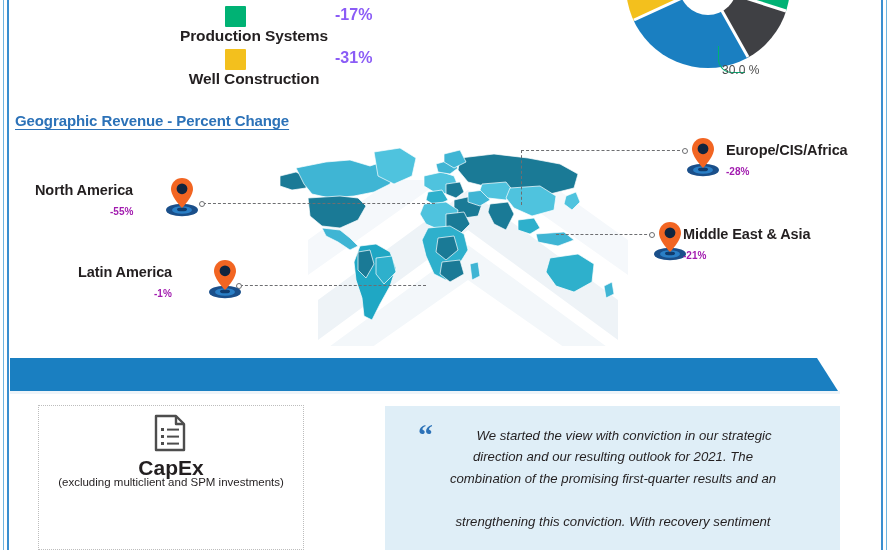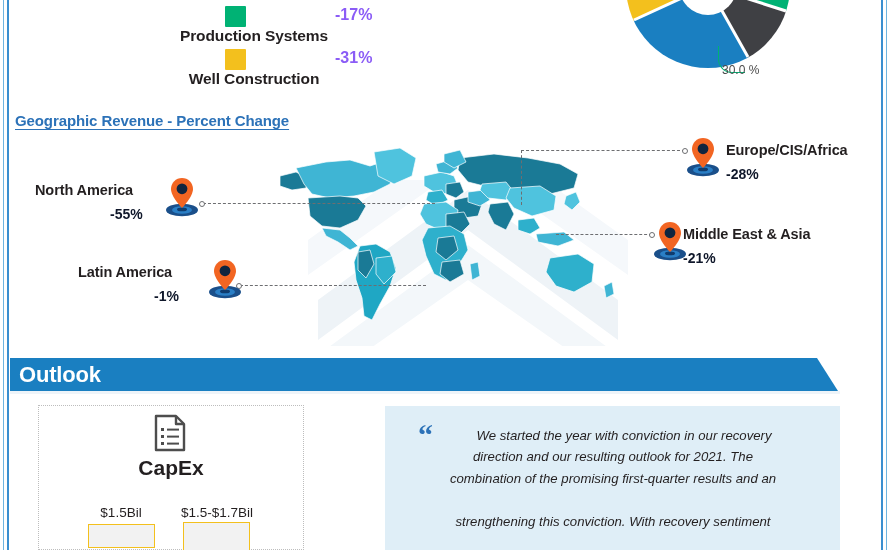--- a/index.html
+++ b/index.html
@@ -113,21 +113,21 @@
     position:absolute;left:6px;top:0;width:22px;height:30px;
   }
   .pin .ripple{
     position:absolute;left:0px;top:25px;width:34px;height:14px;
   }
   .geo-label{
     position:absolute;font-size:14.5px;font-weight:bold;color:#231f20;
     white-space:nowrap;letter-spacing:-0.1px;
   }
   .geo-value{
-    position:absolute;font-size:14px;font-weight:bold;color:#0f172a;
+    position:absolute;font-size:10px;font-weight:bold;color:#a21caf;
     white-space:nowrap;
   }
   .dash-line{
     position:absolute;height:0;border-top:1.2px dashed #6d6e71;
   }
   .dash-dot{
     position:absolute;width:4px;height:4px;border-radius:50%;
     border:1px solid #6d6e71;background:#fff;
   }
 
@@ -375,52 +375,42 @@
     <div class="geo-value" style="left:716px;top:34px;">-28%</div>
 
     <div class="geo-label" style="left:673px;top:94px;">Middle East &amp; Asia</div>
     <div class="geo-value" style="left:673px;top:118px;">-21%</div>
 
   </div>
 
   <svg class="outlook-band" viewBox="0 0 830 33" preserveAspectRatio="none">
     <path d="M0 0 L807 0 L828 33 L0 33 Z" fill="#1a7fc1"></path>
   </svg>
-  <div class="outlook-title">Outlook</div>
   <div class="band-shadow"></div>
 
   <div class="capex-card"></div>
 
   <svg class="capex-icon" viewBox="0 0 36 38">
     <path d="M4 2 L24 2 L32 10 L32 36 L4 36 Z" fill="none" stroke="#4d4d4d" stroke-width="2.4" stroke-linejoin="round"></path>
     <path d="M24 2 L24 10 L32 10" fill="none" stroke="#4d4d4d" stroke-width="2.4" stroke-linejoin="round"></path>
     <rect x="9" y="14" width="3" height="3" fill="#4d4d4d"></rect>
     <rect x="9" y="21" width="3" height="3" fill="#4d4d4d"></rect>
     <rect x="9" y="28" width="3" height="3" fill="#4d4d4d"></rect>
     <rect x="15" y="14.6" width="12" height="2" fill="#4d4d4d"></rect>
     <rect x="15" y="21.6" width="12" height="2" fill="#4d4d4d"></rect>
     <rect x="15" y="28.6" width="12" height="2" fill="#4d4d4d"></rect>
   </svg>
 
   <div class="capex-title">CapEx</div>
-
-  <div class="capex-bars">
-    <div class="bar-item b1">
-      <div class="bar-label">$1.5Bil</div>
-      <div class="bar-box"></div>
-    </div>
-    <div class="bar-item b2">
-      <div class="bar-label">$1.5-$1.7Bil</div>
-      <div class="bar-box"></div>
-    </div>
-  </div>
+  <div class="capex-sub">(excluding multiclient and SPM investments)</div>
+
 
   <div class="quote-panel"></div>
   <div class="quote-mark">“</div>
   <div class="quote-text">
-    <span class="indent"></span><span>We started the year with conviction in our recovery</span><br>
+    <span class="indent"></span><span>We started the view with conviction in our strategic</span><br>
     <span>direction and our resulting outlook for 2021. The</span><br>
     <span>combination of the promising first-quarter results and an</span><br>
     <br>
     <span>strengthening this conviction. With recovery sentiment</span>
   </div>
 
 </div>
 
 </body></html>

